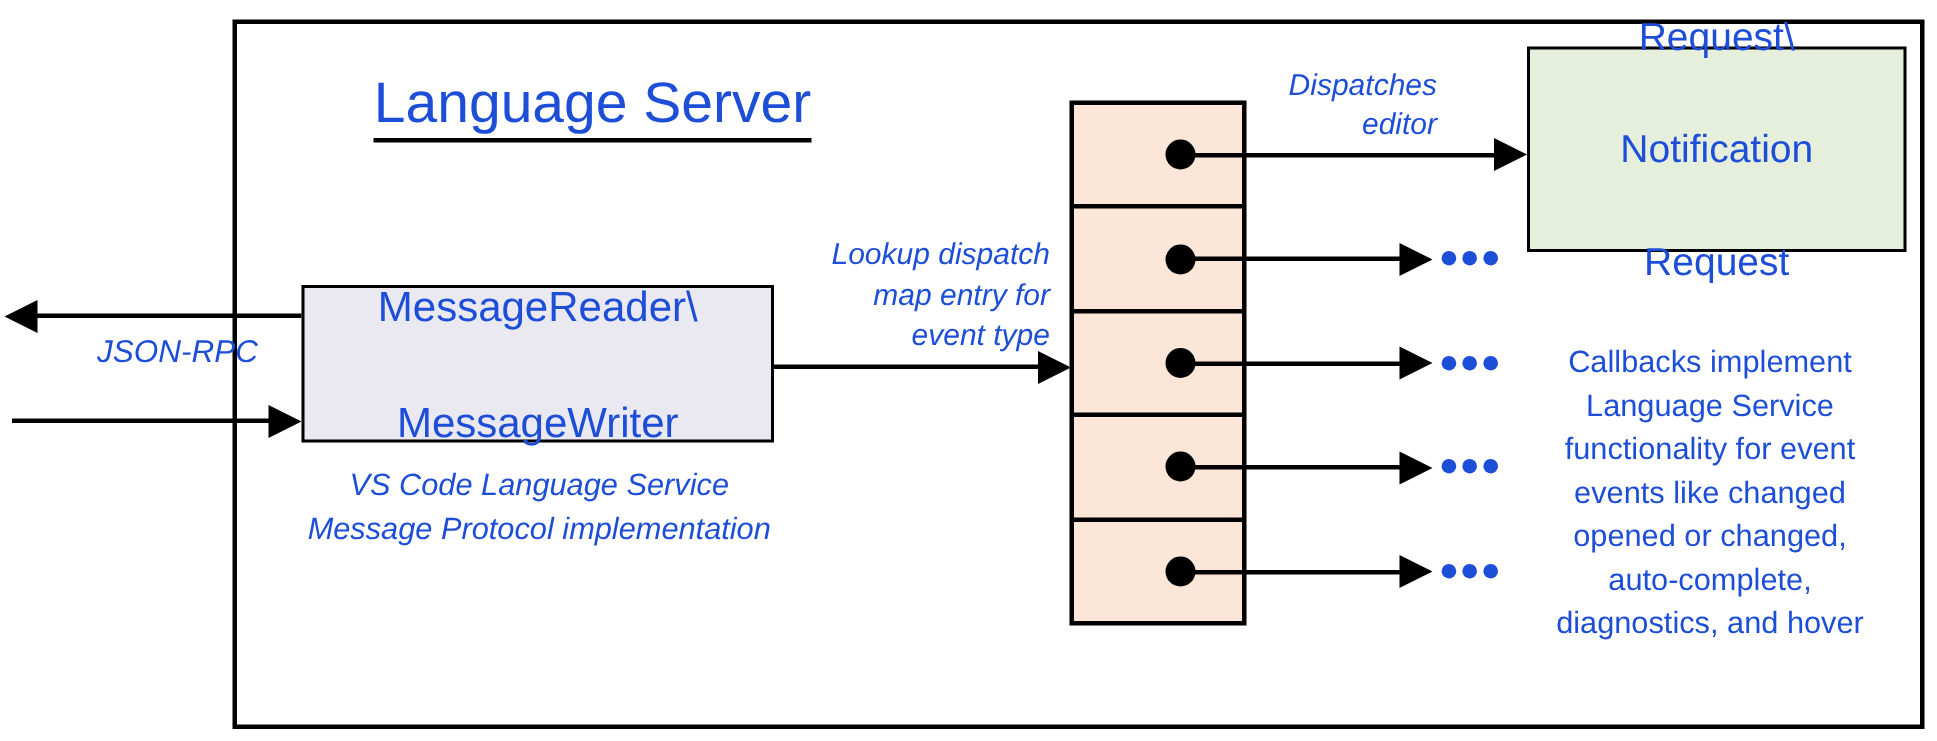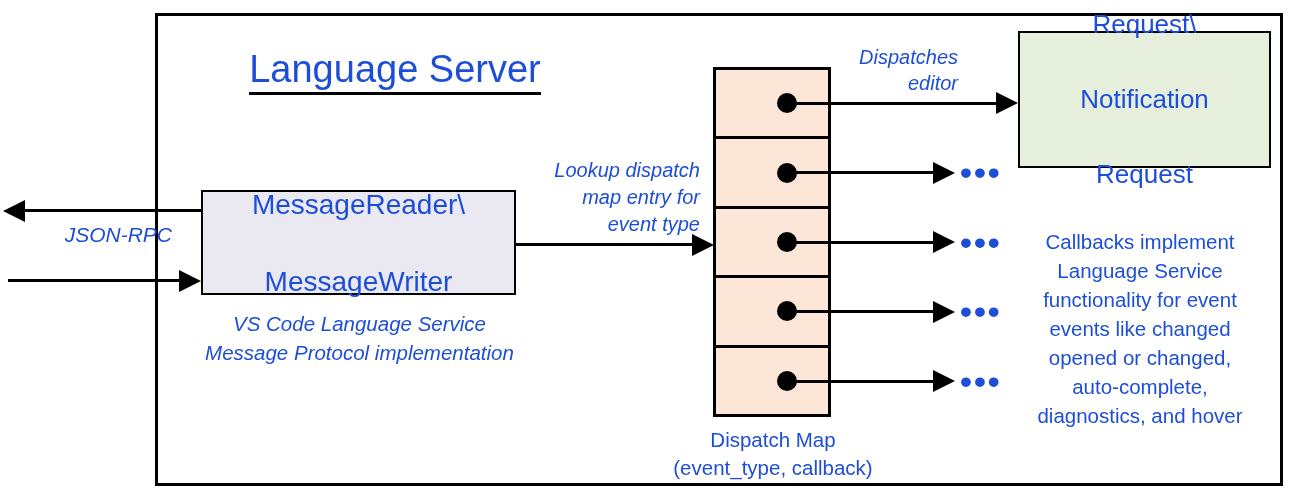--- a/index.html
+++ b/index.html
@@ -116,18 +116,14 @@
   <div class="abs caption" style="left:995px;top:189px;width:290px;line-height:29px;margin-top:38px;">
     <div>Callbacks implement</div>
     <div>Language Service</div>
     <div>functionality for event</div>
     <div>events like changed</div>
     <div>opened or changed,</div>
     <div>auto-complete,</div>
     <div>diagnostics, and hover</div>
   </div>
 
-  <div class="abs caption" style="left:633px;top:426px;width:280px;line-height:28px;">
-    <div>Dispatch Map</div>
-    <div>(event_type, callback)</div>
-  </div>
 
 </div>
 
 </body></html>

